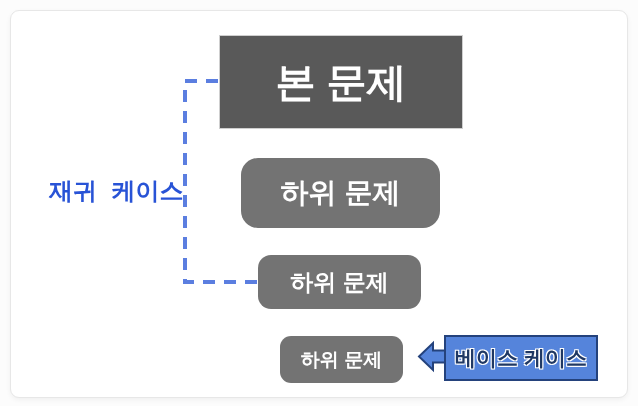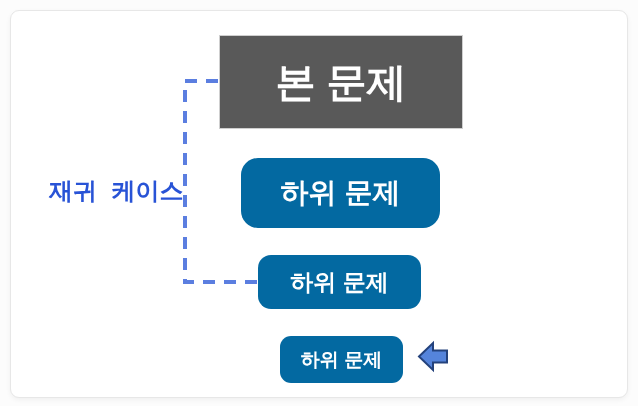--- a/index.html
+++ b/index.html
@@ -37,21 +37,21 @@
   }
   .main-box {
     left: 208px;
     top: 24px;
     width: 242px;
     height: 92px;
     background: #595959;
     border: 1px solid #cfcfcf;
     font-size: 40px;
   }
-  .sub-box { background: #0369a1; }
+  .sub-box { background: #737373; }
   .sub-box-1 {
     left: 230px;
     top: 147px;
     width: 199px;
     height: 70px;
     border-radius: 17px;
     font-size: 28px;
   }
   .sub-box-2 {
     left: 247px;
@@ -131,15 +131,18 @@
     <div class="box sub-box sub-box-2">
       <span>하위 문제</span>
     </div>
 
     <div class="box sub-box sub-box-3">
       <span>하위 문제</span>
     </div>
 
     <div class="recursive-label">재귀 케이스</div>
 
+    <div class="base-box">
+      <span class="outlined">베이스 케이스</span>
+    </div>
 
   </div>
 </div>
 
 </body></html>

